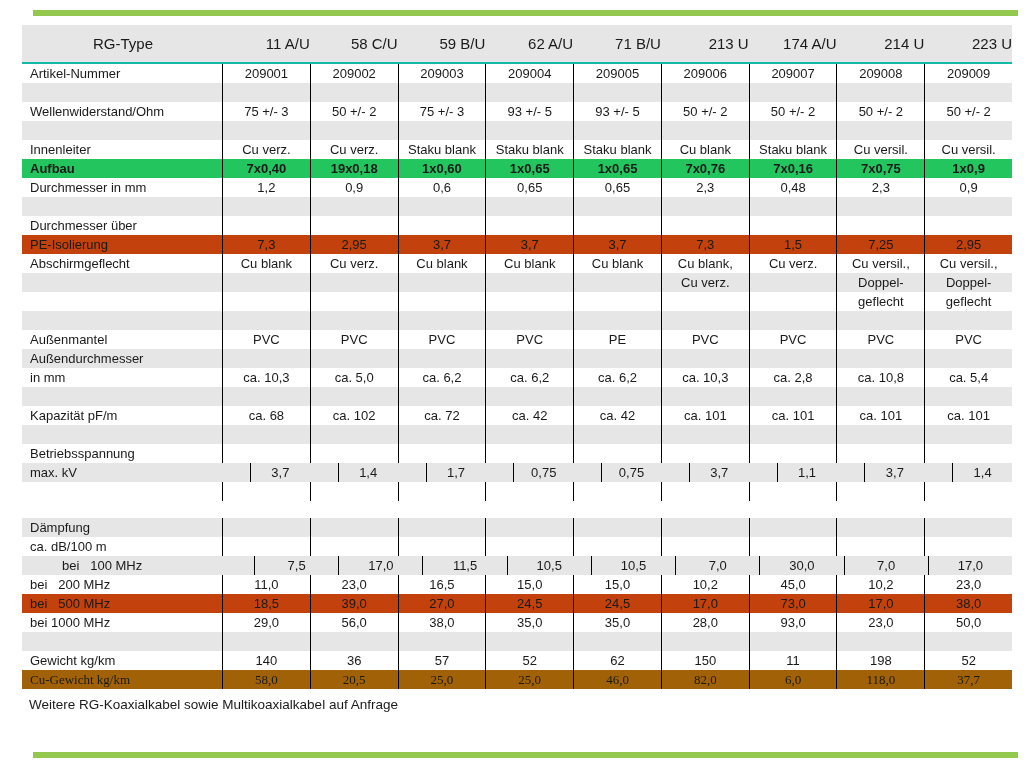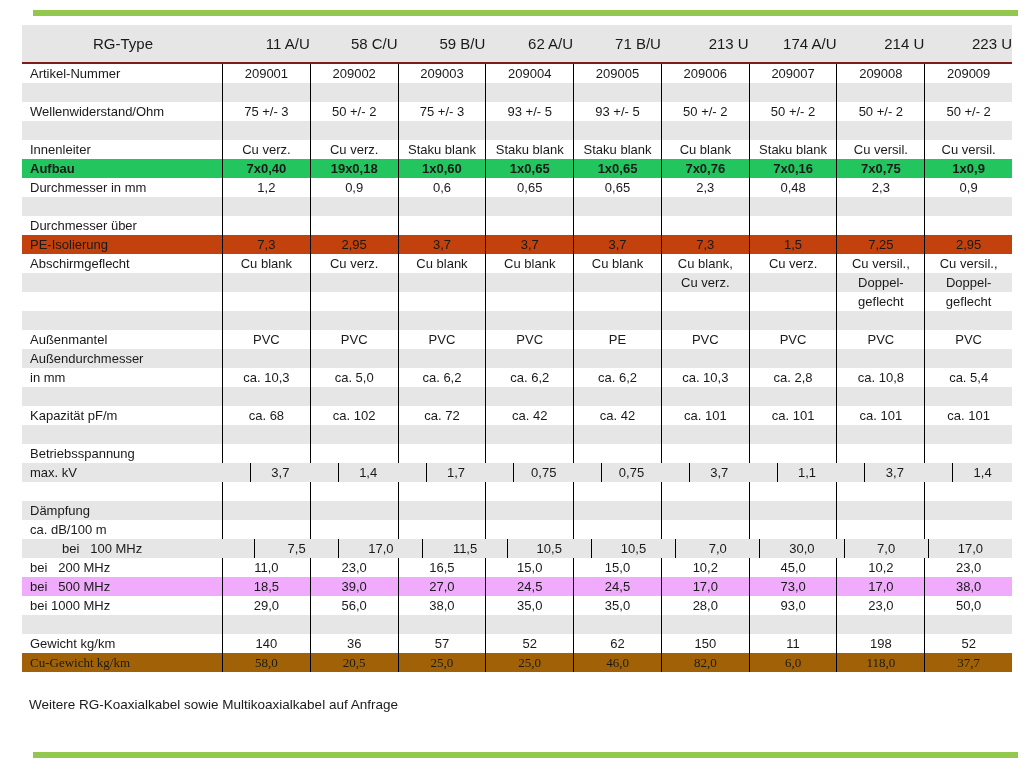--- a/index.html
+++ b/index.html
@@ -9,21 +9,21 @@
     -webkit-font-smoothing:antialiased;
   }
   .green-bar { position:absolute; left:33px; width:985px; height:6px; background:#92C84E; }
   .green-bar.top { top:10px; }
   .green-bar.bottom { top:752px; }
 
   .spec-table { position:absolute; left:22px; top:25px; width:990px; }
 
   .header-row {
     display:flex; height:37px; background:#E6E6E6;
-    border-bottom:2px solid #7f1d1d; align-items:center; font-size:15px;
+    border-bottom:2px solid #14b8a6; align-items:center; font-size:15px;
   }
   .header-label { width:200px; flex:none; padding-left:71px; box-sizing:border-box; }
   .header-cell { flex:1; text-align:right; }
 
   .row { display:flex; height:19px; line-height:19px; font-size:13px; }
   .row.striped { background:#E6E6E6; }
   .cell-label {
     width:200px; flex:none; padding-left:8px; box-sizing:border-box;
     white-space:pre; overflow:hidden;
   }
@@ -324,21 +324,21 @@
         <div class="cell-value"></div>
         <div class="cell-value"></div>
         <div class="cell-value"></div>
         <div class="cell-value"></div>
         <div class="cell-value"></div>
         <div class="cell-value"></div>
         <div class="cell-value"></div>
         <div class="cell-value"></div>
         <div class="cell-value"></div>
       </div>
-      <div class="row striped" style="background: rgb(230, 230, 230);">
+      <div class="row striped" style="background: rgb(230, 230, 230); margin-top: 17px;">
         <div class="cell-label">Dämpfung</div>
         <div class="cell-value"></div>
         <div class="cell-value"></div>
         <div class="cell-value"></div>
         <div class="cell-value"></div>
         <div class="cell-value"></div>
         <div class="cell-value"></div>
         <div class="cell-value"></div>
         <div class="cell-value"></div>
         <div class="cell-value"></div>
@@ -372,21 +372,21 @@
         <div class="cell-value">11,0</div>
         <div class="cell-value">23,0</div>
         <div class="cell-value">16,5</div>
         <div class="cell-value">15,0</div>
         <div class="cell-value">15,0</div>
         <div class="cell-value">10,2</div>
         <div class="cell-value">45,0</div>
         <div class="cell-value">10,2</div>
         <div class="cell-value">23,0</div>
       </div>
-      <div class="row striped" style="background: #f0abfc;">
+      <div class="row striped" style="background: #c2410c;">
         <div class="cell-label">bei   500 MHz</div>
         <div class="cell-value">18,5</div>
         <div class="cell-value">39,0</div>
         <div class="cell-value">27,0</div>
         <div class="cell-value">24,5</div>
         <div class="cell-value">24,5</div>
         <div class="cell-value">17,0</div>
         <div class="cell-value">73,0</div>
         <div class="cell-value">17,0</div>
         <div class="cell-value">38,0</div>

